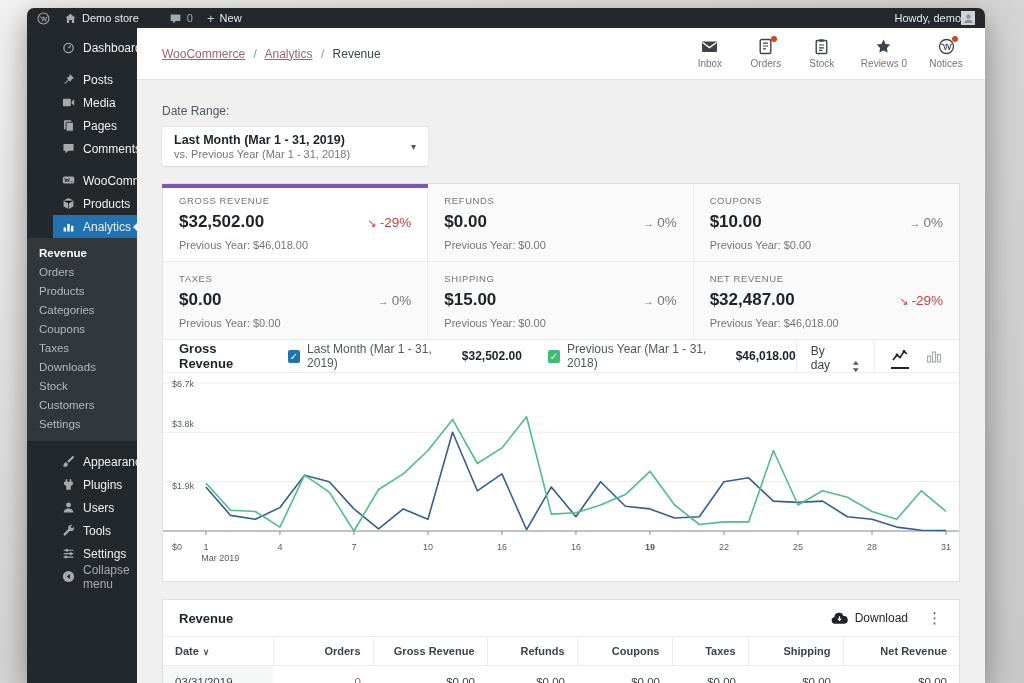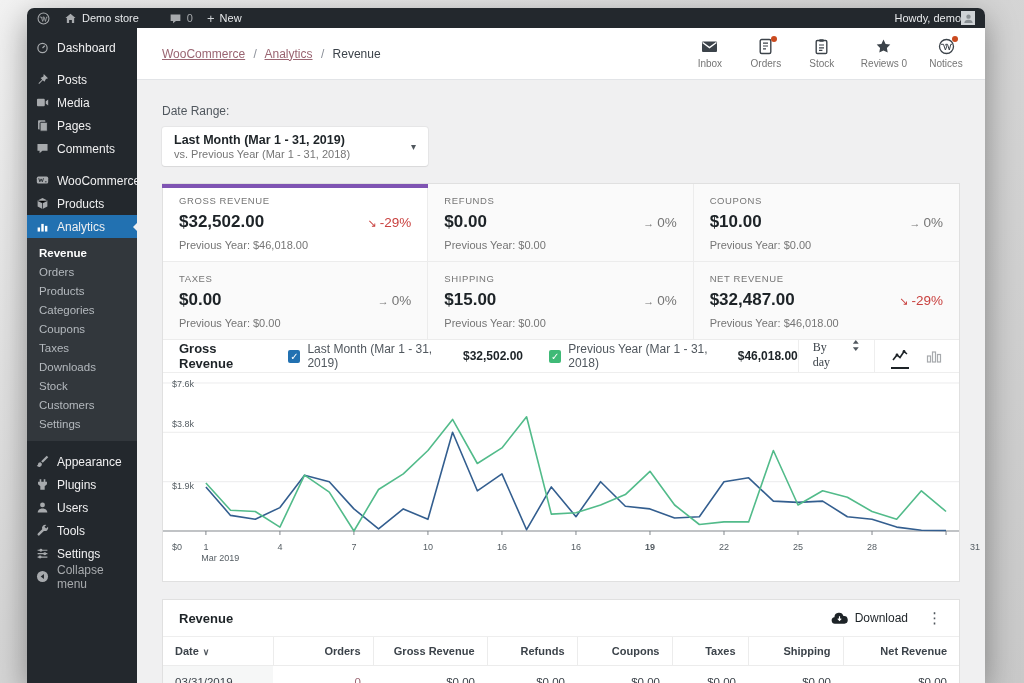--- a/index.html
+++ b/index.html
@@ -15,21 +15,21 @@
   .ab-left{display:flex;align-items:center;gap:14px;}
   .ab-item{display:flex;align-items:center;gap:5px;color:#e8eaec;}
   .ab-icon{width:13px;height:13px;display:inline-flex;color:#a7aaad;}
   .ab-icon svg{width:100%;height:100%;}
   .ab-right{margin-left:auto;display:flex;align-items:center;}
   .avatar{width:14px;height:14px;background:#cfd3d6;display:inline-flex;align-items:center;justify-content:center;color:#8a9094;}
   .avatar svg{width:11px;height:11px;}
   
   .frame{flex:1;display:flex;min-height:0;}
   .sidebar{width:110px;background:#23282d;color:#f0f0f1;flex:0 0 auto;font-size:12px;padding-top:8px;}
-  .side-item{height:23px;display:flex;align-items:center;gap:8px;padding:0 6px 0 9px;position:relative;cursor:pointer;}
+  .side-item{height:23px;display:flex;align-items:center;gap:8px;padding:0 6px 0 9px;position:relative;cursor:pointer;margin-left:26px;}
   .side-item .icon{width:13px;height:13px;color:#a7aaad;flex:0 0 auto;display:inline-flex;}
   .side-item .icon svg{width:100%;height:100%;}
   .side-item.gap{margin-top:9px;}
   .side-item.active{background:#2271b1;}
   .side-item.active .icon{color:#fff;}
   .side-item.active::after{content:'';position:absolute;right:0;top:50%;transform:translateY(-50%);
     border:4px solid transparent;border-right-color:#f0f0f1;}
   .side-item.muted{color:#a7aaad;}
   .submenu{background:#32373c;padding:5px 0 8px;}
   .sub-item{height:19px;display:flex;align-items:center;padding:0 8px 0 12px;color:#b4b9be;font-size:11.5px;cursor:pointer;}
@@ -74,21 +74,21 @@
   
   .chart-panel{border:1px solid #e0e0e0;border-top:none;background:#fff;}
   .chart-head{height:33px;display:flex;align-items:stretch;border-bottom:1px solid #eeeeee;}
   .ch-title{display:flex;align-items:center;padding:0 18px 0 16px;font-size:13px;font-weight:bold;color:#1d2327;}
   .ch-legend{display:flex;align-items:center;gap:26px;}
   .leg-item{display:flex;align-items:center;gap:7px;cursor:pointer;}
   .leg-box{width:13px;height:13px;border-radius:2px;color:#fff;font-size:10px;display:inline-flex;align-items:center;justify-content:center;}
   .leg-label{font-size:12px;color:#50575e;}
   .leg-total{font-size:12px;font-weight:bold;color:#1d2327;}
   .ch-spacer{flex:1;}
-  .ch-interval{border-left:1px solid #eeeeee;display:flex;align-items:flex-start;gap:7px;padding:0 14px;font-size:12px;color:#3c434a;cursor:pointer;font-family:Liberation Serif, serif;}
+  .ch-interval{border-left:1px solid #eeeeee;display:flex;align-items:flex-end;gap:7px;padding:0 14px;font-size:12px;color:#3c434a;cursor:pointer;}
   .ch-interval svg{width:8px;height:11px;color:#50575e;}
   .ch-types{border-left:1px solid #eeeeee;display:flex;align-items:center;gap:16px;padding:0 16px;}
   .ch-type{width:18px;height:18px;color:#a7aaad;cursor:pointer;position:relative;display:inline-flex;}
   .ch-type svg{width:100%;height:100%;}
   .ch-type.active{color:#1d2327;}
   .ch-type.active::after{content:'';position:absolute;left:0;right:0;bottom:-4px;height:2px;background:#1d2327;}
   .chart-body{position:relative;padding:6px 0 14px;}
   .plot{position:relative;height:160px;}
   .plot svg{position:absolute;inset:0;width:100%;height:100%;}
   .ylab{position:absolute;left:9px;font-size:9px;color:#555d63;}
@@ -479,35 +479,35 @@
                   <line x1="488.2" y1="152" x2="488.2" y2="156" stroke="#82878c" stroke-width="1"></line>
                   <line x1="562.4" y1="152" x2="562.4" y2="156" stroke="#82878c" stroke-width="1"></line>
                   <line x1="636.6" y1="152" x2="636.6" y2="156" stroke="#82878c" stroke-width="1"></line>
                   <line x1="710.8" y1="152" x2="710.8" y2="156" stroke="#82878c" stroke-width="1"></line>
                   <line x1="785.0" y1="152" x2="785.0" y2="156" stroke="#82878c" stroke-width="1"></line>
                   <polyline points="43.0,107.9 67.7,136.4 92.5,140.3 117.2,128.6 141.9,96.2 166.7,102.7 191.4,129.9 216.1,149.9 240.9,129.9 265.6,140.3 290.3,53.3 315.1,111.8 339.8,94.9 364.5,150.7 389.3,107.9 414.0,137.7 438.7,102.7 463.5,127.3 488.2,129.9 512.9,139.0 537.7,137.7 562.4,102.7 587.1,98.8 611.9,122.1 636.6,123.4 661.3,122.1 686.1,137.7 710.8,140.3 735.5,148.1 760.3,151.2 785.0,151.5" fill="none" stroke="#335e8f" stroke-width="1.6" stroke-linejoin="round"></polyline>
                   <polyline points="43.0,104.0 67.7,131.2 92.5,132.5 117.2,148.1 141.9,96.2 166.7,113.1 191.4,152.0 216.1,110.5 240.9,94.9 265.6,71.5 290.3,40.4 315.1,84.5 339.8,68.9 364.5,37.8 389.3,135.1 414.0,133.8 438.7,126.0 463.5,115.6 488.2,92.3 512.9,126.0 537.7,145.5 562.4,142.9 587.1,142.9 611.9,71.5 636.6,126.0 661.3,111.8 686.1,118.2 710.8,132.5 735.5,140.3 760.3,111.8 785.0,132.5" fill="none" stroke="#52bb8a" stroke-width="1.6" stroke-linejoin="round"></polyline>
                 </svg>
             <span class="ylab" style="top: 102px;">$1.9k</span>
                 <span class="ylab" style="top: 40.3333px;">$3.8k</span>
-                <span class="ylab" style="top: 0px;">$7.6k</span>
+                <span class="ylab" style="top: 0px;">$6.7k</span>
               </div>
             <div class="xlabs" id="xlabs">
                 <span class="x0">$0</span>
                 <span class="xt" style="left: 5.38847%;">1</span>
                 <span class="xt" style="left: 14.6867%;">4</span>
                 <span class="xt" style="left: 23.985%;">7</span>
                 <span class="xt" style="left: 33.2832%;">10</span>
                 <span class="xt" style="left: 42.5815%;">16</span>
                 <span class="xt" style="left: 51.8797%; text-align: right;">16</span>
                 <span class="xt" style="left: 61.1779%; font-weight: bold;">19</span>
                 <span class="xt" style="left: 70.4762%;">22</span>
                 <span class="xt" style="left: 79.7744%;">25</span>
                 <span class="xt" style="left: 89.0727%;">28</span>
-                <span class="xt" style="left: 98.3709%; margin-left: 29px;">31</span>
+                <span class="xt" style="left: 98.3709%;">31</span>
                 <span class="xmonth" style="left: 5.38847%;">Mar 2019</span>
               </div>
           </div>
         </div>
 
         <div class="table-panel">
           <div class="tbl-head">
             <span class="tbl-title">Revenue</span>
             <span class="tbl-actions">
               <span class="dl-btn">

